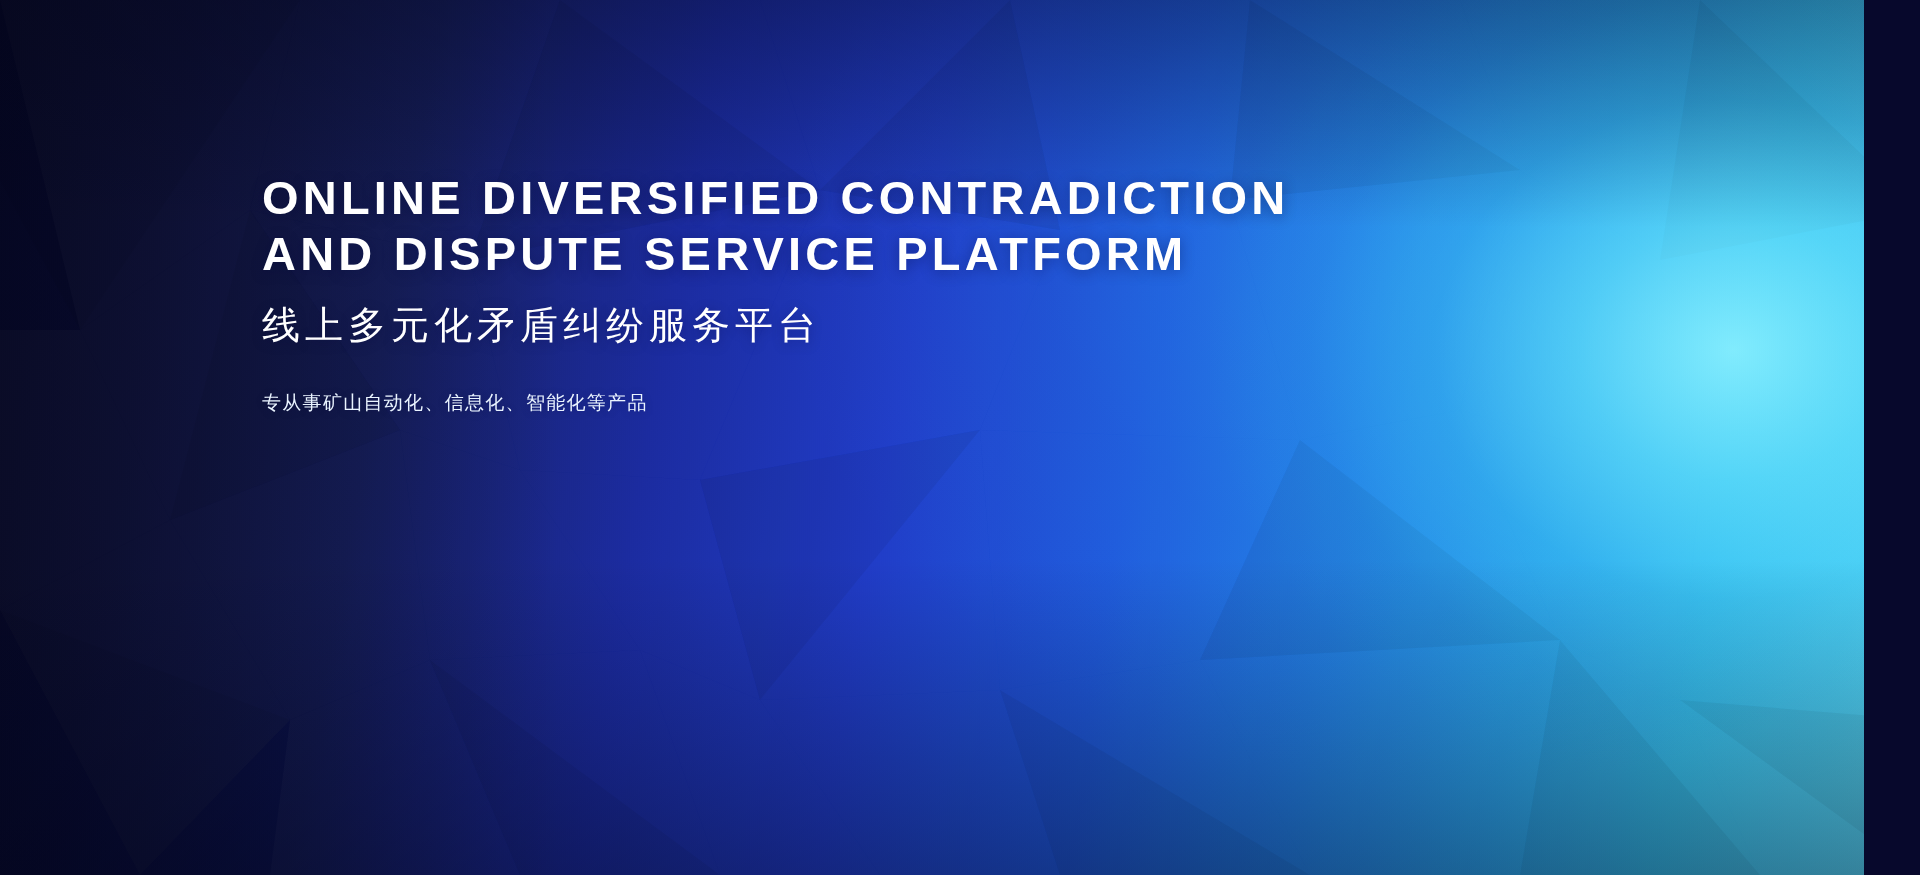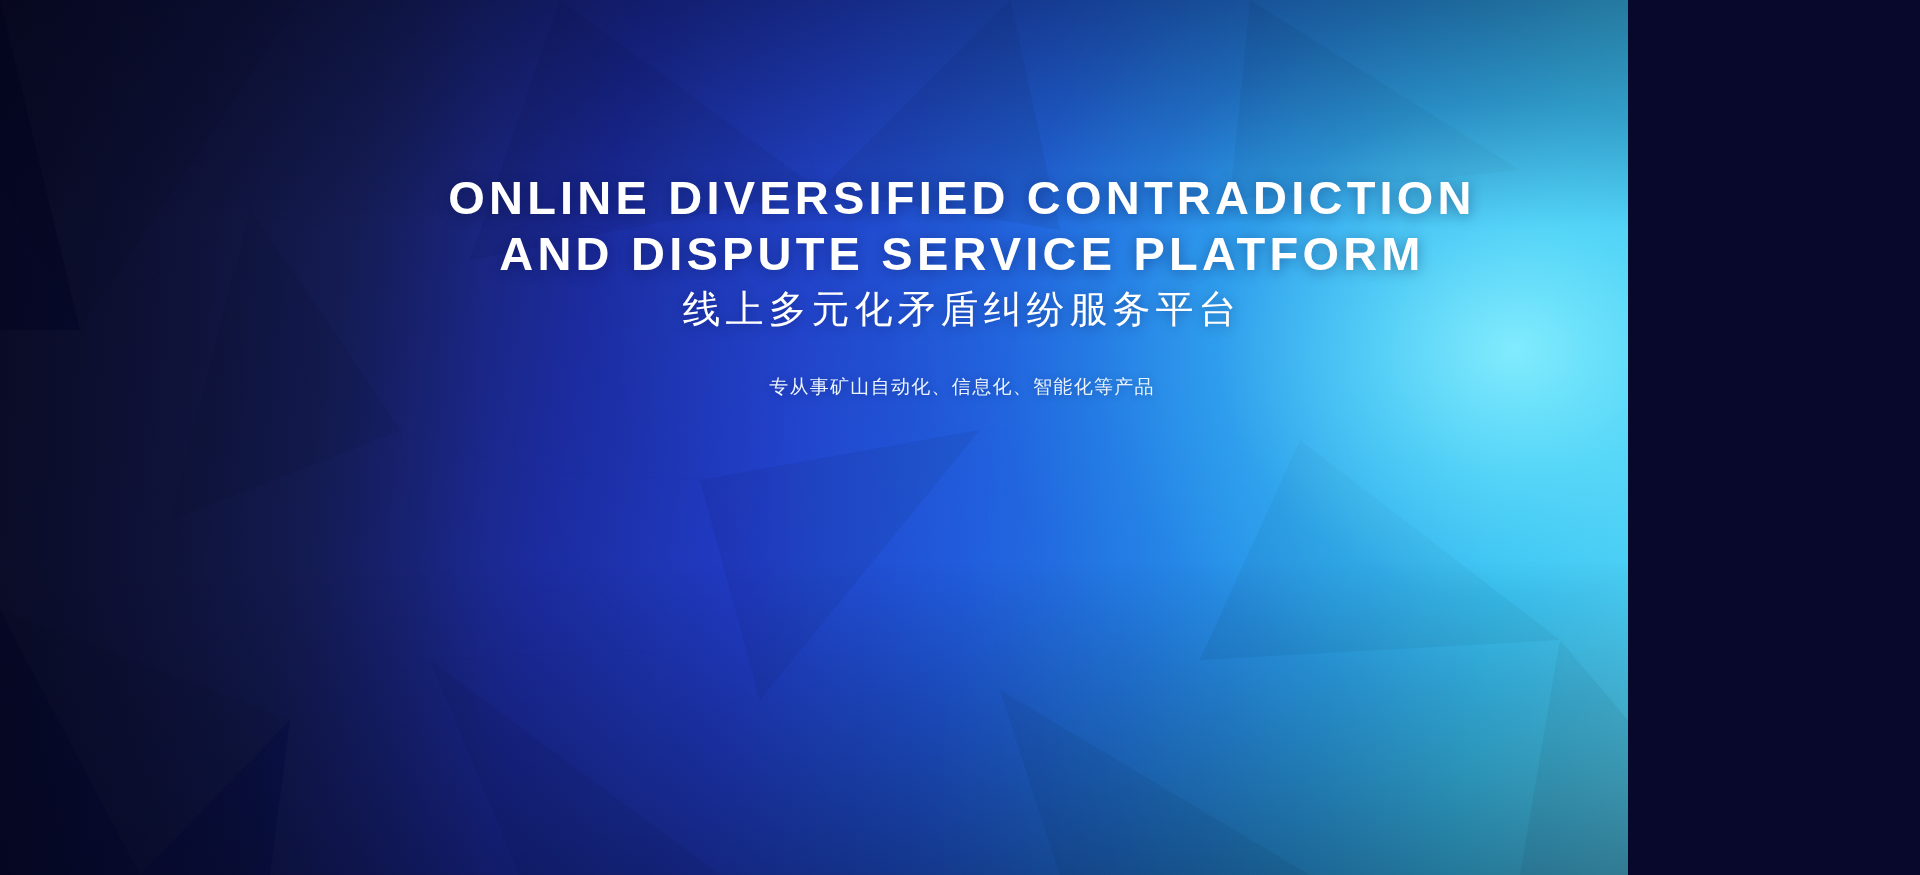--- a/index.html
+++ b/index.html
@@ -1,24 +1,23 @@
 <!DOCTYPE html>
 <html><head>
 <meta charset="utf-8">
 <style>
   * { margin:0; padding:0; box-sizing:border-box; }
   html,body { width:1920px; height:875px; overflow:hidden; background:#07082c; }
 
   .banner{
     position:relative;
-    width:1628px;
+    width:1864px;
     height:875px;
     overflow:hidden;
     font-family:"Liberation Sans","DejaVu Sans",sans-serif;
-    text-align:center;
   }
 
   
   .bg-base{
     position:absolute; inset:0;
     background:linear-gradient(100deg,
       #080a30 0%,
       #0a0e3e 10%,
       #0d1658 22%,
       #11229c 36%,
@@ -69,21 +68,21 @@
   .title-en{
     color:#ffffff;
     font-size:47px;
     line-height:56px;
     font-weight:700;
     letter-spacing:4.2px;
     white-space:pre-line;
     text-shadow:0 2px 14px rgba(2,10,60,.38);
   }
   .title-cn{
-    margin-top:4px;
+    margin-top:20px;
     color:#ffffff;
     font-size:38px;
     line-height:46px;
     font-weight:400;
     letter-spacing:5px;
     text-shadow:0 2px 12px rgba(2,10,60,.34);
   }
   .desc{
     margin-top:38px;
   }

